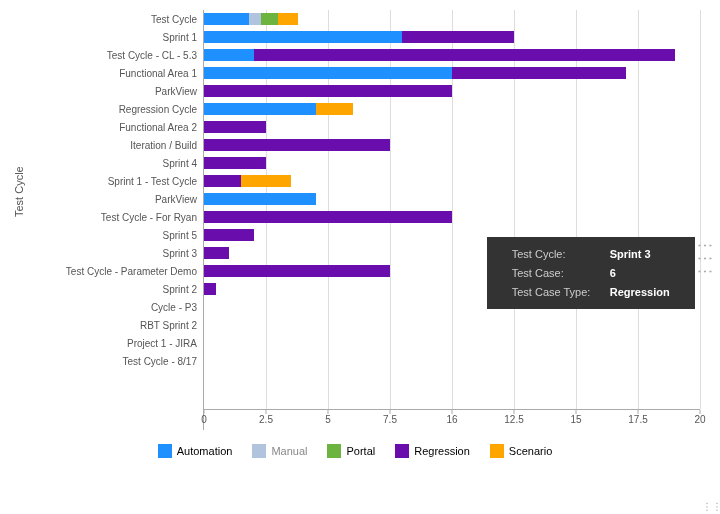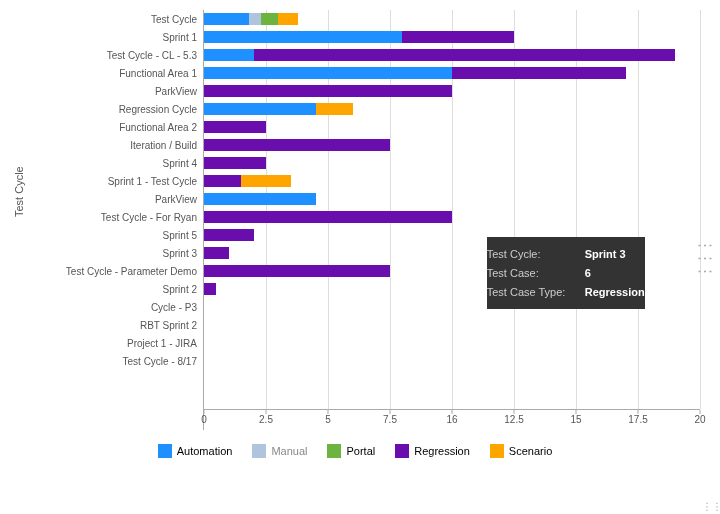--- a/index.html
+++ b/index.html
@@ -127,21 +127,21 @@
       gap: 5px;
     }
     .legend-swatch {
       width: 14px;
       height: 14px;
     }
     .tooltip {
       position: absolute;
       background: #333;
       color: #fff;
-      padding: 8px 0;
+      padding: 8px 25px;
       font-size: 11px;
       line-height: 1.7;
       z-index: 10;
       pointer-events: none;
     }
     .tooltip-row {
       display: flex;
       gap: 8px;
     }
     .tooltip-key {

